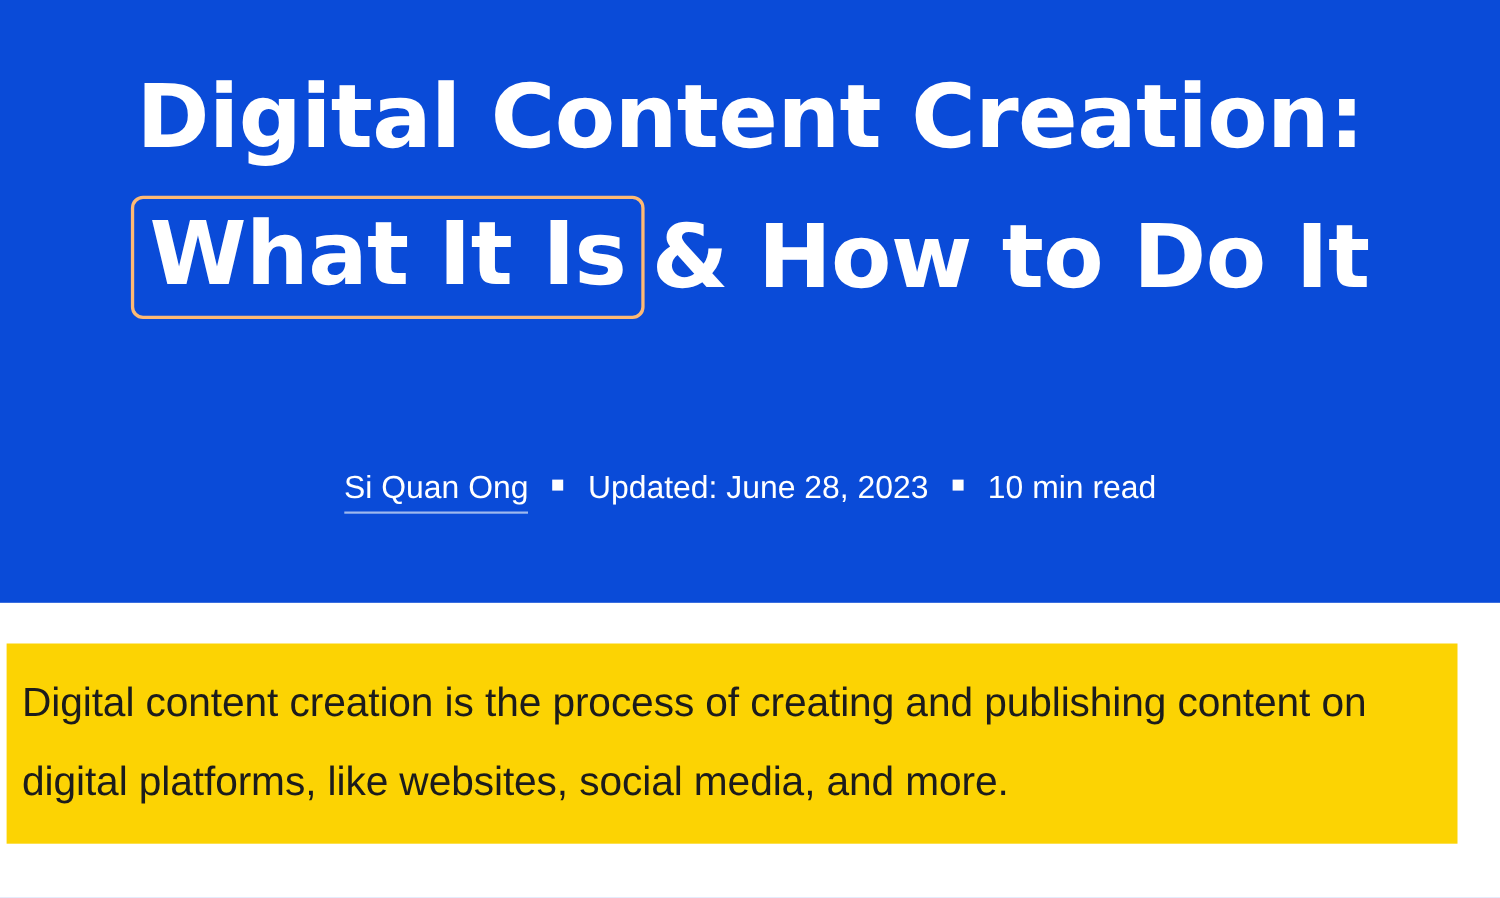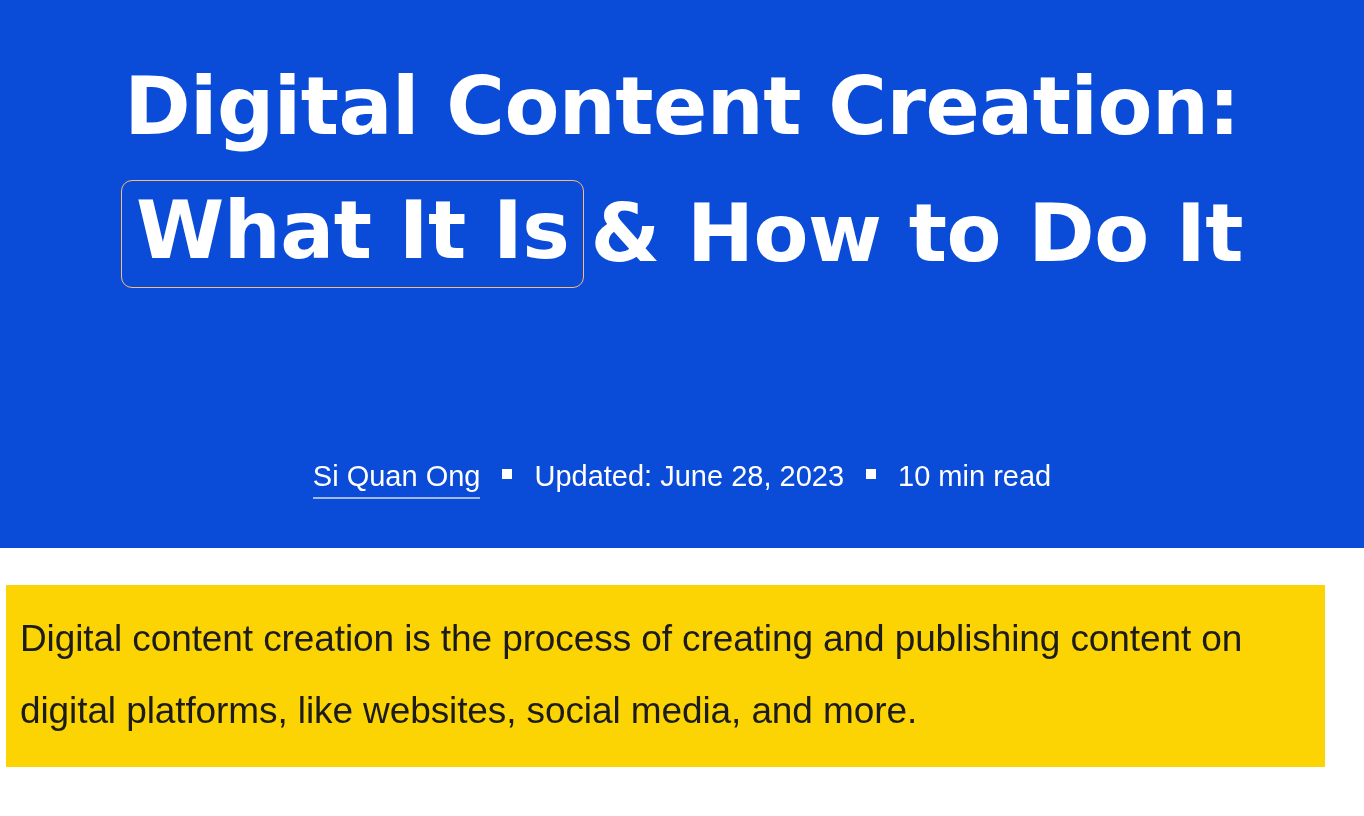--- a/index.html
+++ b/index.html
@@ -53,38 +53,38 @@
 
   .title-line-2 {
     display: block;
     white-space: nowrap;
     padding-top: 4px;
   }
 
   
   .highlight-box {
     display: inline-block;
-    border: 1px solid #fdba74;
+    border: 3px solid #fdba74;
     border-radius: 11px;
     padding: 2px 14px 8px 14px;
     margin-right: 6px;
     line-height: 96px;
     vertical-align: middle;
   }
 
   .title-rest {
     display: inline-block;
     vertical-align: middle;
   }
 
   
   .byline {
     position: absolute;
     left: 0;
-    top: 456px;
+    top: 424px;
     width: 1364px;
     text-align: center;
     color: #ffffff;
     font-size: 29px;
     line-height: 40px;
     white-space: nowrap;
   }
 
   .byline-author {
     color: #ffffff;

